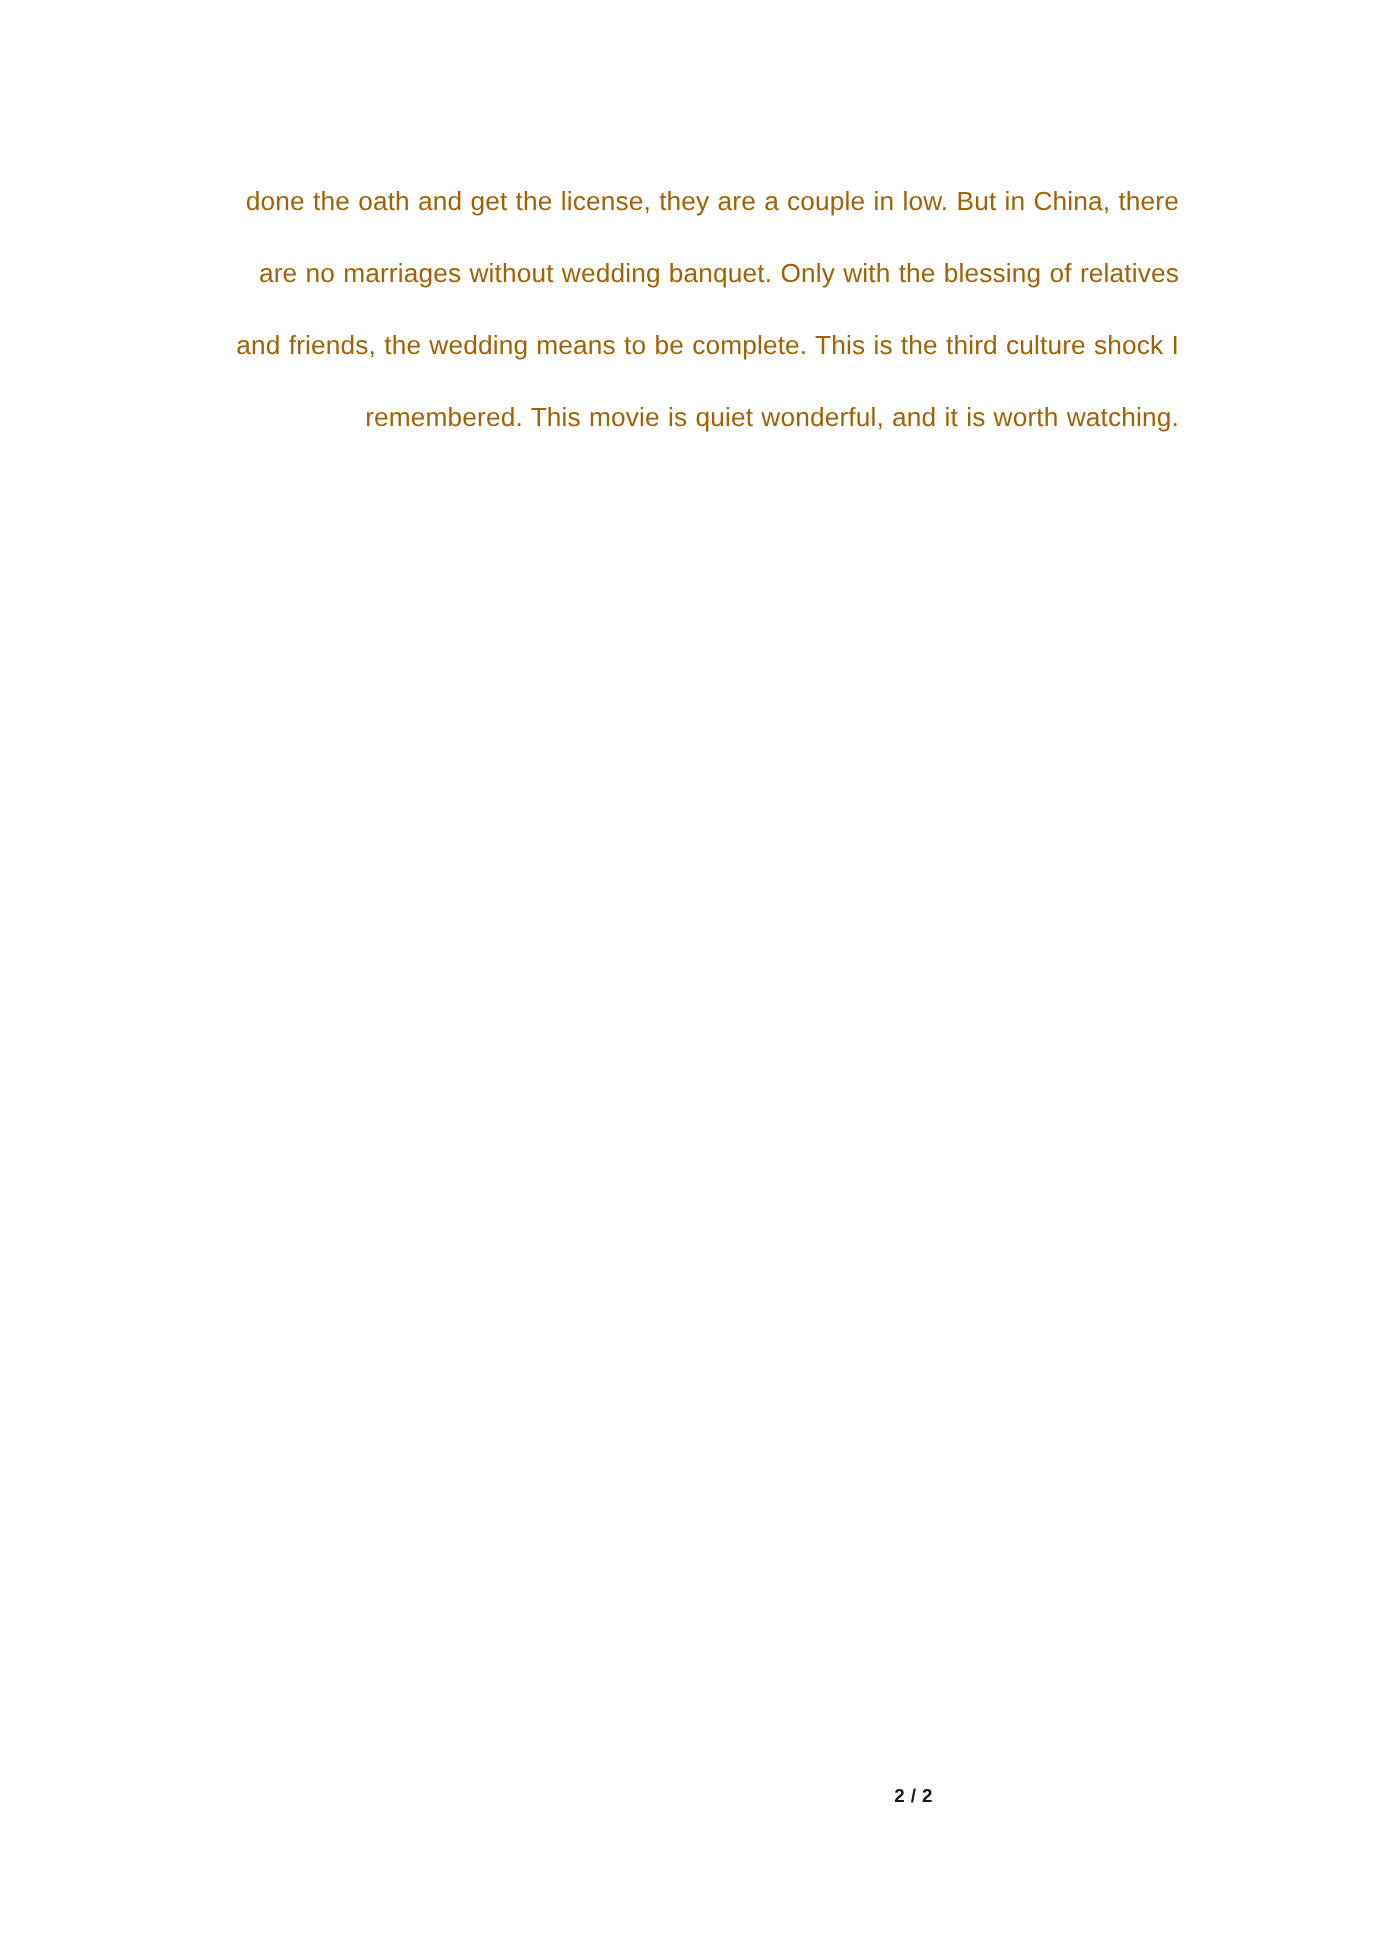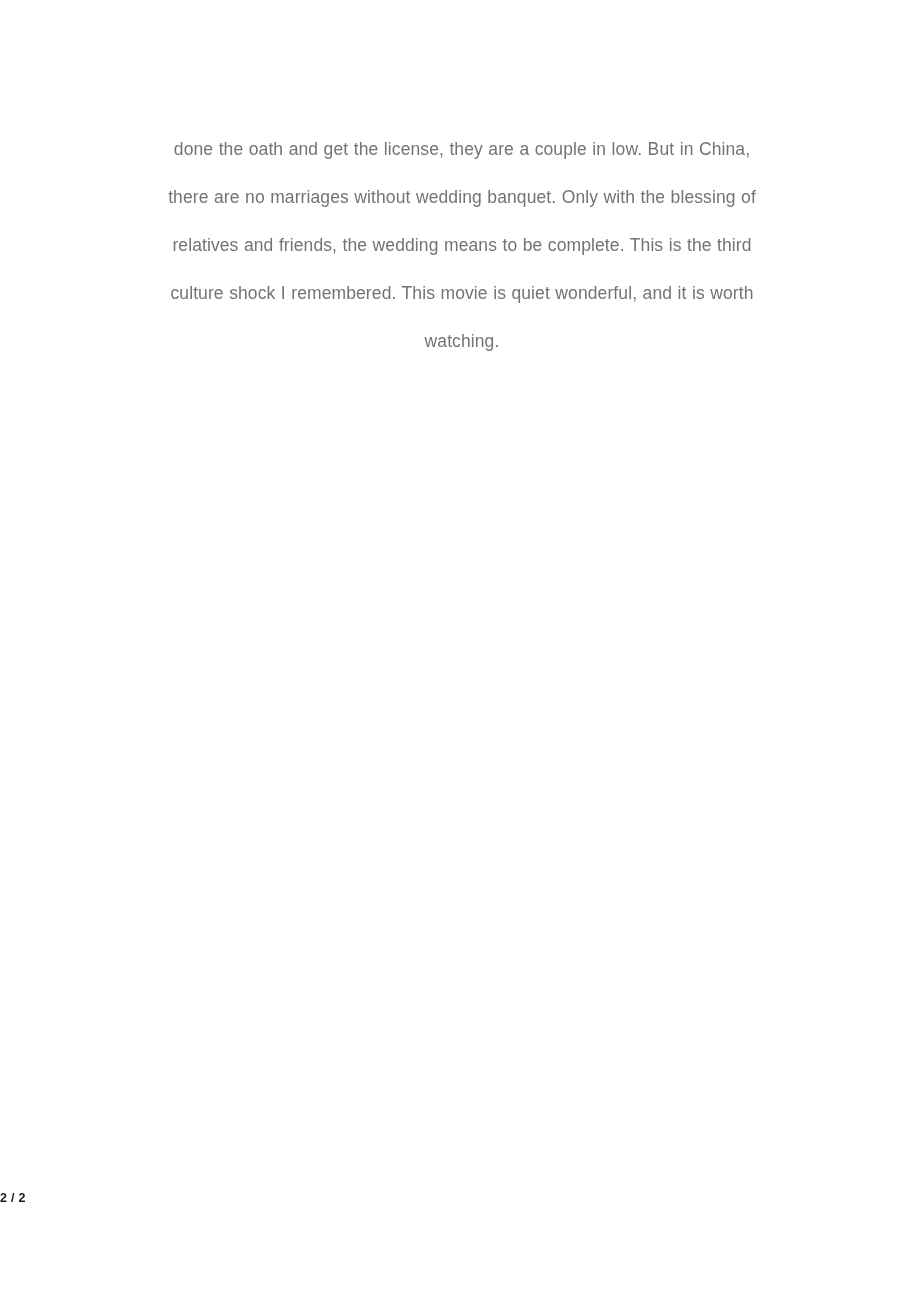--- a/index.html
+++ b/index.html
@@ -26,30 +26,31 @@
   .content {
     position: absolute;
     left: 138px;
     top: 110px;
     width: 648px;
   }
   .para {
     font-size: 17.5px;
     line-height: 48px;
     letter-spacing: 0.1px;
-    text-align: center;
-    color: #737373;
-    margin: 15px;
+    text-align: right;
+    color: #a16207;
+    margin: 0;
     word-spacing: 0.5px;
   }
   .footer {
     position: absolute;
     left: 0;
     top: 1188px;
     width: 760px;
+    text-align: right;
     padding-right: 138px;
     box-sizing: border-box;
   }
   .page-number {
     font-size: 12.5px;
     font-weight: bold;
     color: #1a1a1a;
     letter-spacing: 0.3px;
   }
 </style>

